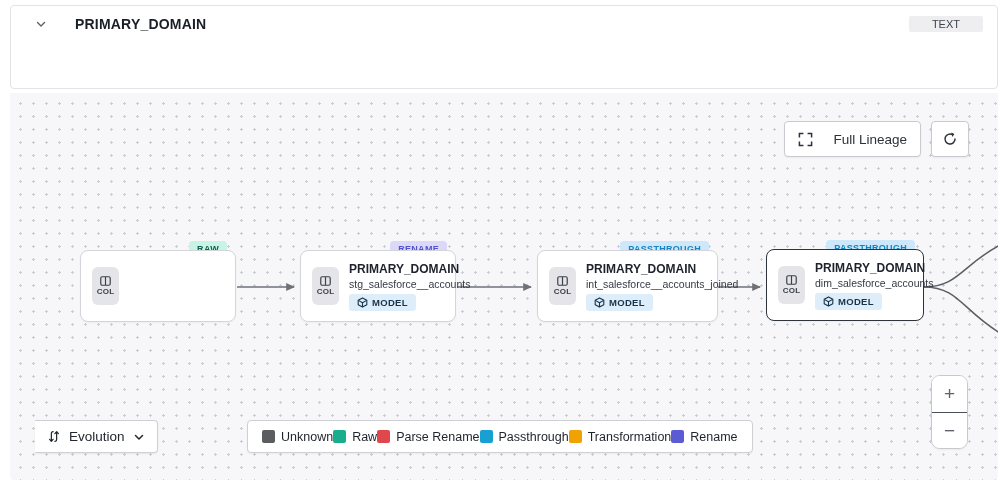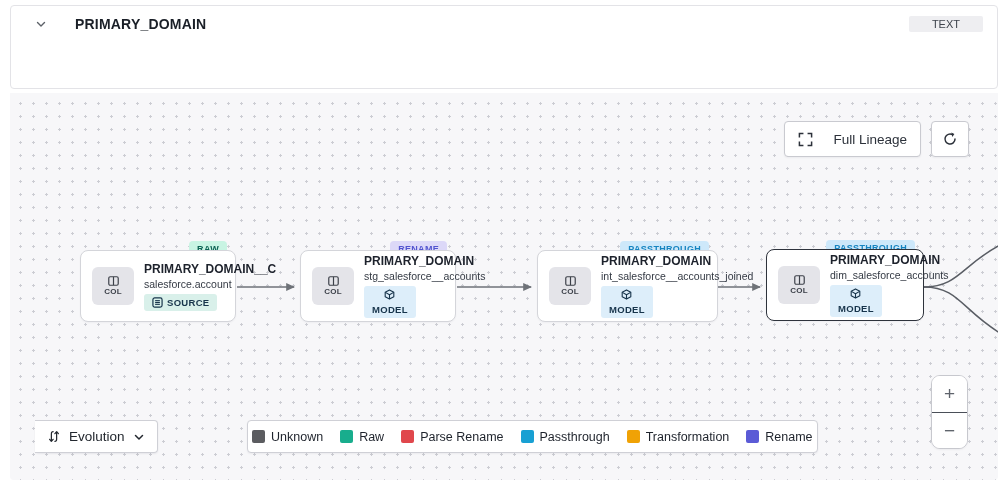--- a/index.html
+++ b/index.html
@@ -37,40 +37,40 @@
   .node-wrap { position:absolute; height:72px; }
   .tag { position:absolute; top:-9px; right:9px; z-index:0; font-size:9px; font-weight:700; letter-spacing:.3px;
     padding:3px 8px 10px 8px; border-radius:4px; }
   .tag-raw { background:#c8f4e3; color:#0c6253; }
   .tag-rename { background:#dcd8f8; color:#5254cf; }
   .tag-passthrough { background:#cde8fa; color:#1684c0; }
   .card { position:relative; z-index:1; width:100%; height:72px; background:#fff; border:1px solid #d4d5da;
     border-radius:8px; display:flex; align-items:center; gap:10px; padding:0 10px 0 11px; cursor:pointer;
     box-shadow:0 1px 2px rgba(20,20,40,.04); }
   .card.selected { border:1.6px solid #2e333c; }
-  .col-box { width:42px; height:38px; background:#e4e4e9; border-radius:6px; display:flex; flex-direction:column;
+  .col-box { width:27px; height:38px; background:#e4e4e9; border-radius:6px; display:flex; flex-direction:column;
     align-items:center; justify-content:center; gap:1px; color:#3c4049; flex:0 0 auto; }
   .col-label { font-size:8px; font-weight:700; letter-spacing:.2px; }
   .node-text { display:flex; flex-direction:column; align-items:flex-start; gap:2px; min-width:0; }
   .node-title { font-size:12px; font-weight:700; color:#1d222c; white-space:nowrap; }
   .node-sub { font-size:10.5px; color:#343a44; white-space:nowrap; }
   .type-badge { display:inline-flex; align-items:center; gap:4px; margin-top:2px; font-size:9.5px; font-weight:700;
     color:#17344b; padding:3px 8px; border-radius:3px; letter-spacing:.3px; }
   .type-source { background:#d9f0ea; }
-  .type-model { background:#ddeefa;flex-direction:column; }
+  .type-model { background:#ddeefa; }
 
   
   .lenses-bar { position:absolute; left:25px; top:327px; height:33px; display:flex; border-radius:4px;
     box-shadow:0 1px 2px rgba(20,20,40,.07); }
   .lenses-btn { display:flex; align-items:center; gap:7px; background:#0c5a50; color:#fff; border:none;
     border-radius:4px 0 0 4px; padding:0 13px; font-size:13px; font-weight:600; cursor:pointer; }
   .evolution-btn { display:flex; align-items:center; gap:8px; background:#fff; color:#23282f; border:1px solid #cfd0d6;
     border-left:none; border-radius:0 4px 4px 0; padding:8px 12px; font-size:13.5px; cursor:pointer; }
-  .legend-bar { position:absolute; left:237px; top:327px; height:33px; display:flex; align-items:center; gap:17px;
-    background:#fff; border:1px solid #cfd0d6; border-radius:4px; padding:0 4px;
+  .legend-bar { position:absolute; left:237px; top:327px; height:33px; display:flex; align-items:center; 
+    background:#fff; border:1px solid #cfd0d6; border-radius:4px; padding:0 14px;
     box-shadow:0 1px 2px rgba(20,20,40,.05); }
   .legend-item { display:inline-flex; align-items:center; gap:6px; font-size:12.5px; color:#1e232c; }
   .legend-swatch { width:13px; height:13px; border-radius:2px; display:inline-block; }
 
   
   .zoom-ctl { position:absolute; right:30px; top:282px; width:37px; background:#fff; border:1px solid #c7c8ce;
     border-radius:9px; overflow:hidden; box-shadow:0 1px 2px rgba(20,20,40,.05); }
   .zoom-btn { display:flex; align-items:center; justify-content:center; width:100%; height:36px; background:#fff;
     border:none; font-size:19px; color:#5f646c; cursor:pointer; }
   .zoom-btn + .zoom-btn { border-top:1px solid #4a4f58; }
@@ -124,33 +124,20 @@
 
     <div class="node-wrap" style="left:70px; top:157px; width:156px;">
       <span class="tag tag-raw">RAW</span>
       <div class="card">
         <div class="col-box">
           <svg width="11" height="10" viewBox="0 0 12 11">
               <rect x="0.8" y="0.8" width="10.4" height="9.4" rx="1.6" fill="none" stroke="#3c4049" stroke-width="1.3"></rect>
               <line x1="6" y1="1" x2="6" y2="10" stroke="#3c4049" stroke-width="1.3"></line>
             </svg>
           <span class="col-label">COL</span>
-        </div>
-        <div class="node-text">
-          <span class="node-title">PRIMARY_DOMAIN__C</span>
-          <span class="node-sub">salesforce.account</span>
-          <span class="type-badge type-source">
-            <svg width="11" height="11" viewBox="0 0 12 12">
-                <rect x="1" y="1" width="10" height="10" rx="2" fill="none" stroke="#17344b" stroke-width="1.3"></rect>
-                <line x1="3.4" y1="4" x2="8.6" y2="4" stroke="#17344b" stroke-width="1.2"></line>
-                <line x1="3.4" y1="6" x2="8.6" y2="6" stroke="#17344b" stroke-width="1.2"></line>
-                <line x1="3.4" y1="8" x2="8.6" y2="8" stroke="#17344b" stroke-width="1.2"></line>
-              </svg>
-            <span>SOURCE</span>
-          </span>
         </div>
       </div>
     </div>
 
     <div class="node-wrap" style="left:290px; top:157px; width:156px;">
       <span class="tag tag-rename">RENAME</span>
       <div class="card">
         <div class="col-box">
           <svg width="11" height="10" viewBox="0 0 12 11">
               <rect x="0.8" y="0.8" width="10.4" height="9.4" rx="1.6" fill="none" stroke="#3c4049" stroke-width="1.3"></rect>

